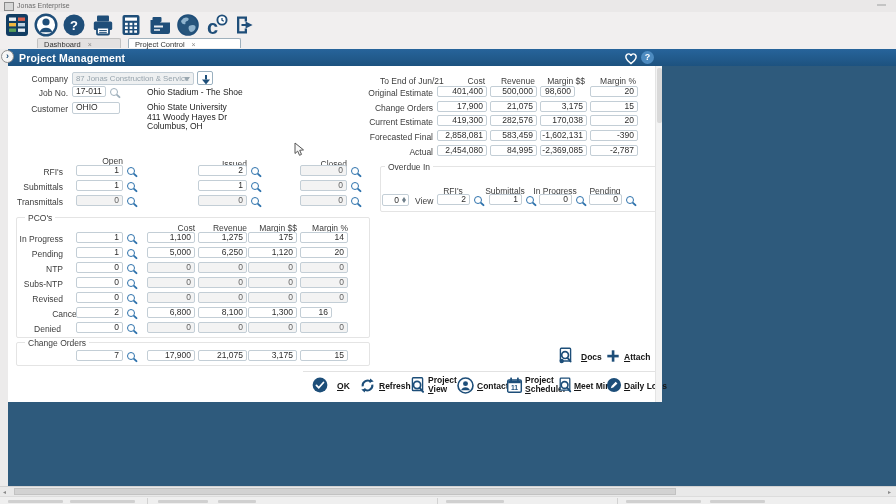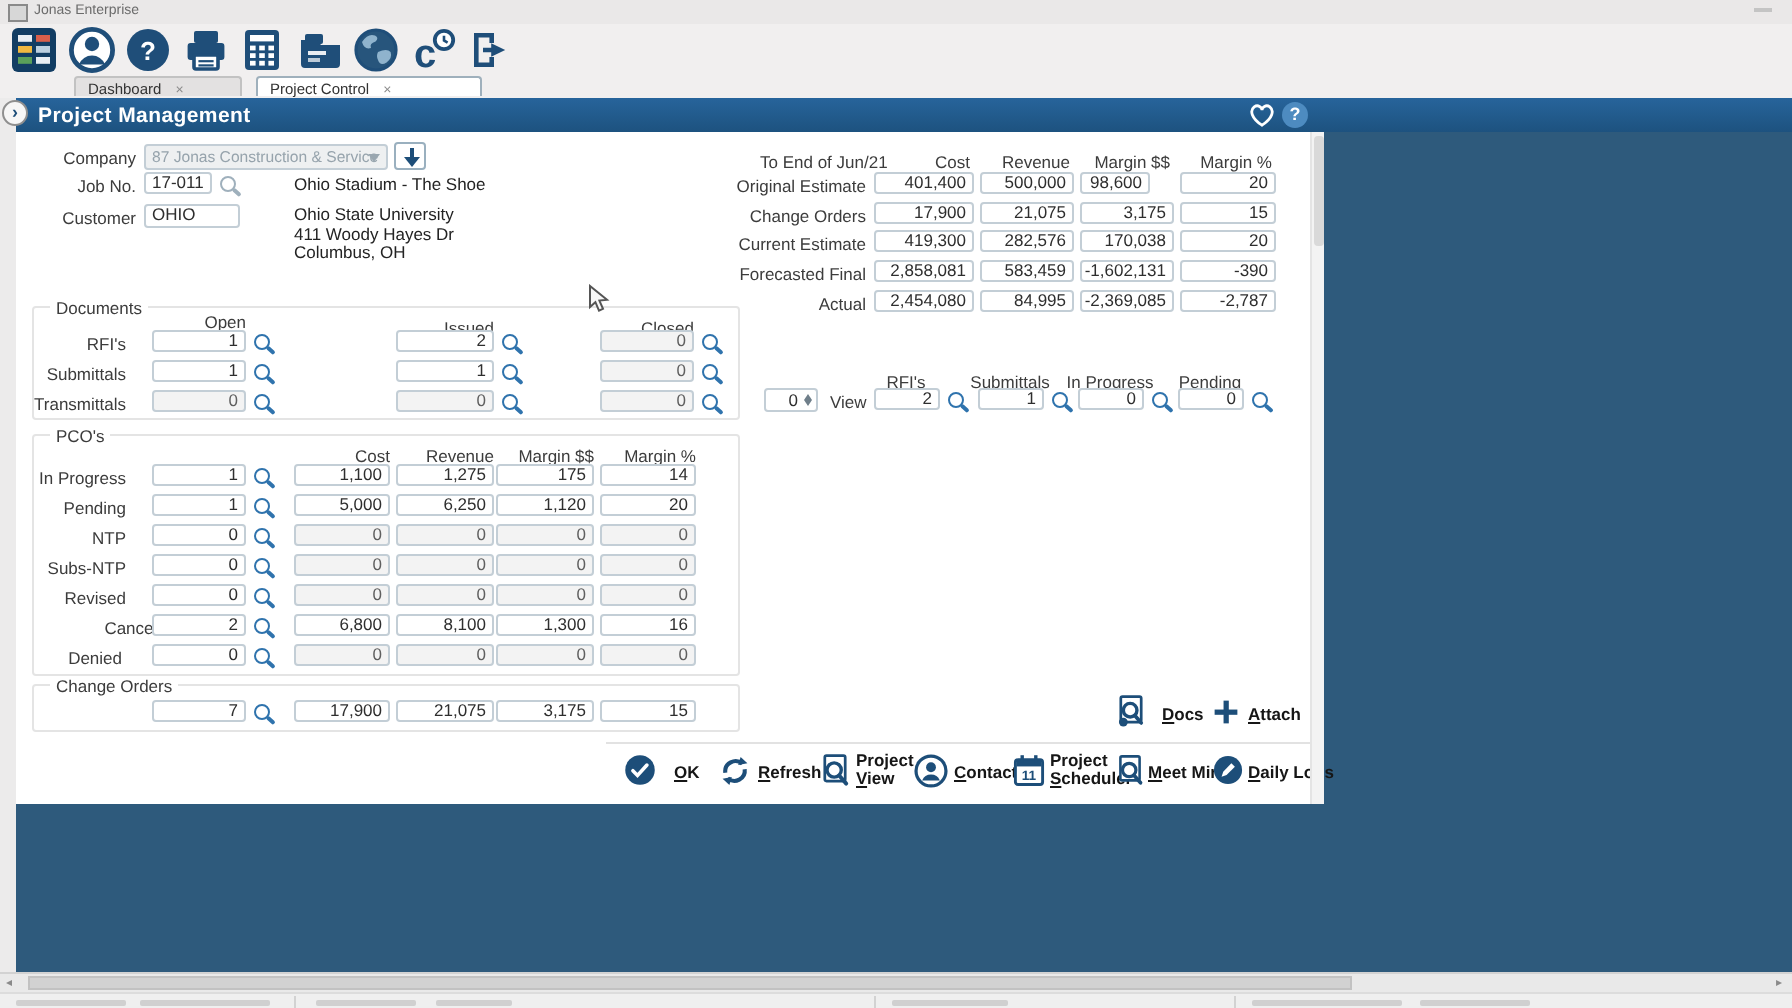--- a/index.html
+++ b/index.html
@@ -245,42 +245,42 @@
   <span class="num" style="left:482px;top:64px;width:47px">583,459</span>
   <span class="num" style="left:532px;top:64px;width:47px">-1,602,131</span>
   <span class="num" style="left:582px;top:64px;width:48px">-390</span>
 
   <span class="lbl r" style="left:330px;top:81px;width:95px">Actual</span>
   <span class="num" style="left:429px;top:79px;width:50px">2,454,080</span>
   <span class="num" style="left:482px;top:79px;width:47px">84,995</span>
   <span class="num" style="left:532px;top:79px;width:47px">-2,369,085</span>
   <span class="num" style="left:582px;top:79px;width:48px">-2,787</span>
 
+  <div class="fset" style="left:372px;top:100px;width:280px;height:46px">
+    <span class="legend" style="left:4px">Overdue In</span>
+  </div>
   <span class="hdr c" style="left:419px;top:120px;width:52px">RFI's</span>
   <span class="hdr c" style="left:471px;top:120px;width:52px">Submittals</span>
   <span class="hdr c" style="left:521px;top:120px;width:52px">In Progress</span>
   <span class="hdr c" style="left:571px;top:120px;width:52px">Pending</span>
   <span class="spin" style="left:374px;top:128px;width:27px">
     <span>0</span>
     <span class="up"></span>
     <span class="dn"></span>
   </span>
   <span class="lbl" style="left:407px;top:130px">View</span>
   <span class="num" style="left:429px;top:128px;width:33px">2</span>
   <span class="mag" style="left:466px;top:130px"></span>
   <span class="num" style="left:481px;top:128px;width:33px">1</span>
   <span class="mag" style="left:518px;top:130px"></span>
   <span class="num" style="left:531px;top:128px;width:33px">0</span>
   <span class="mag" style="left:568px;top:130px"></span>
   <span class="num" style="left:581px;top:128px;width:33px">0</span>
   <span class="mag" style="left:618px;top:130px"></span>
 
-  <div class="fset" style="left:8px;top:87px;width:354px;height:57px">
-    <span class="legend">Documents</span>
-  </div>
   <span class="hdr r" style="left:55px;top:90px;width:60px">Open</span>
   <span class="hdr r" style="left:179px;top:93px;width:60px">Issued</span>
   <span class="hdr r" style="left:279px;top:93px;width:60px">Closed</span>
 
   <span class="lbl r" style="left:0px;top:101px;width:55px">RFI's</span>
   <span class="num dimmable" style="left:68px;top:99px;width:47px">1</span>
   <span class="mag" style="left:119px;top:101px"></span>
   <span class="num dimmable" style="left:190px;top:99px;width:49px">2</span>
   <span class="mag" style="left:243px;top:101px"></span>
   <span class="num dimmable dim" style="left:292px;top:99px;width:47px">0</span>
@@ -349,21 +349,21 @@
   <span class="num dimmable dim" style="left:190px;top:226px;width:49px">0</span>
   <span class="num dimmable dim" style="left:240px;top:226px;width:49px">0</span>
   <span class="num dimmable dim" style="left:292px;top:226px;width:48px">0</span>
 
   <span class="lbl r" style="left:16px;top:243px;width:66px">Cancelled</span>
   <span class="num" style="left:68px;top:241px;width:47px">2</span>
   <span class="mag" style="left:119px;top:243px"></span>
   <span class="num dimmable" style="left:139px;top:241px;width:48px">6,800</span>
   <span class="num dimmable" style="left:190px;top:241px;width:49px">8,100</span>
   <span class="num dimmable" style="left:240px;top:241px;width:49px">1,300</span>
-  <span class="num dimmable" style="left:292px;top:241px;width:48px">16</span>
+  <span class="num dimmable" style="left:292px;top:241px;width:32px">16</span>
 
   <span class="lbl r" style="left:0px;top:258px;width:53px">Denied</span>
   <span class="num" style="left:68px;top:256px;width:47px">0</span>
   <span class="mag" style="left:119px;top:258px"></span>
   <span class="num dimmable dim" style="left:139px;top:256px;width:48px">0</span>
   <span class="num dimmable dim" style="left:190px;top:256px;width:49px">0</span>
   <span class="num dimmable dim" style="left:240px;top:256px;width:49px">0</span>
   <span class="num dimmable dim" style="left:292px;top:256px;width:48px">0</span>
 
   <div class="fset" style="left:8px;top:276px;width:354px;height:24px">

